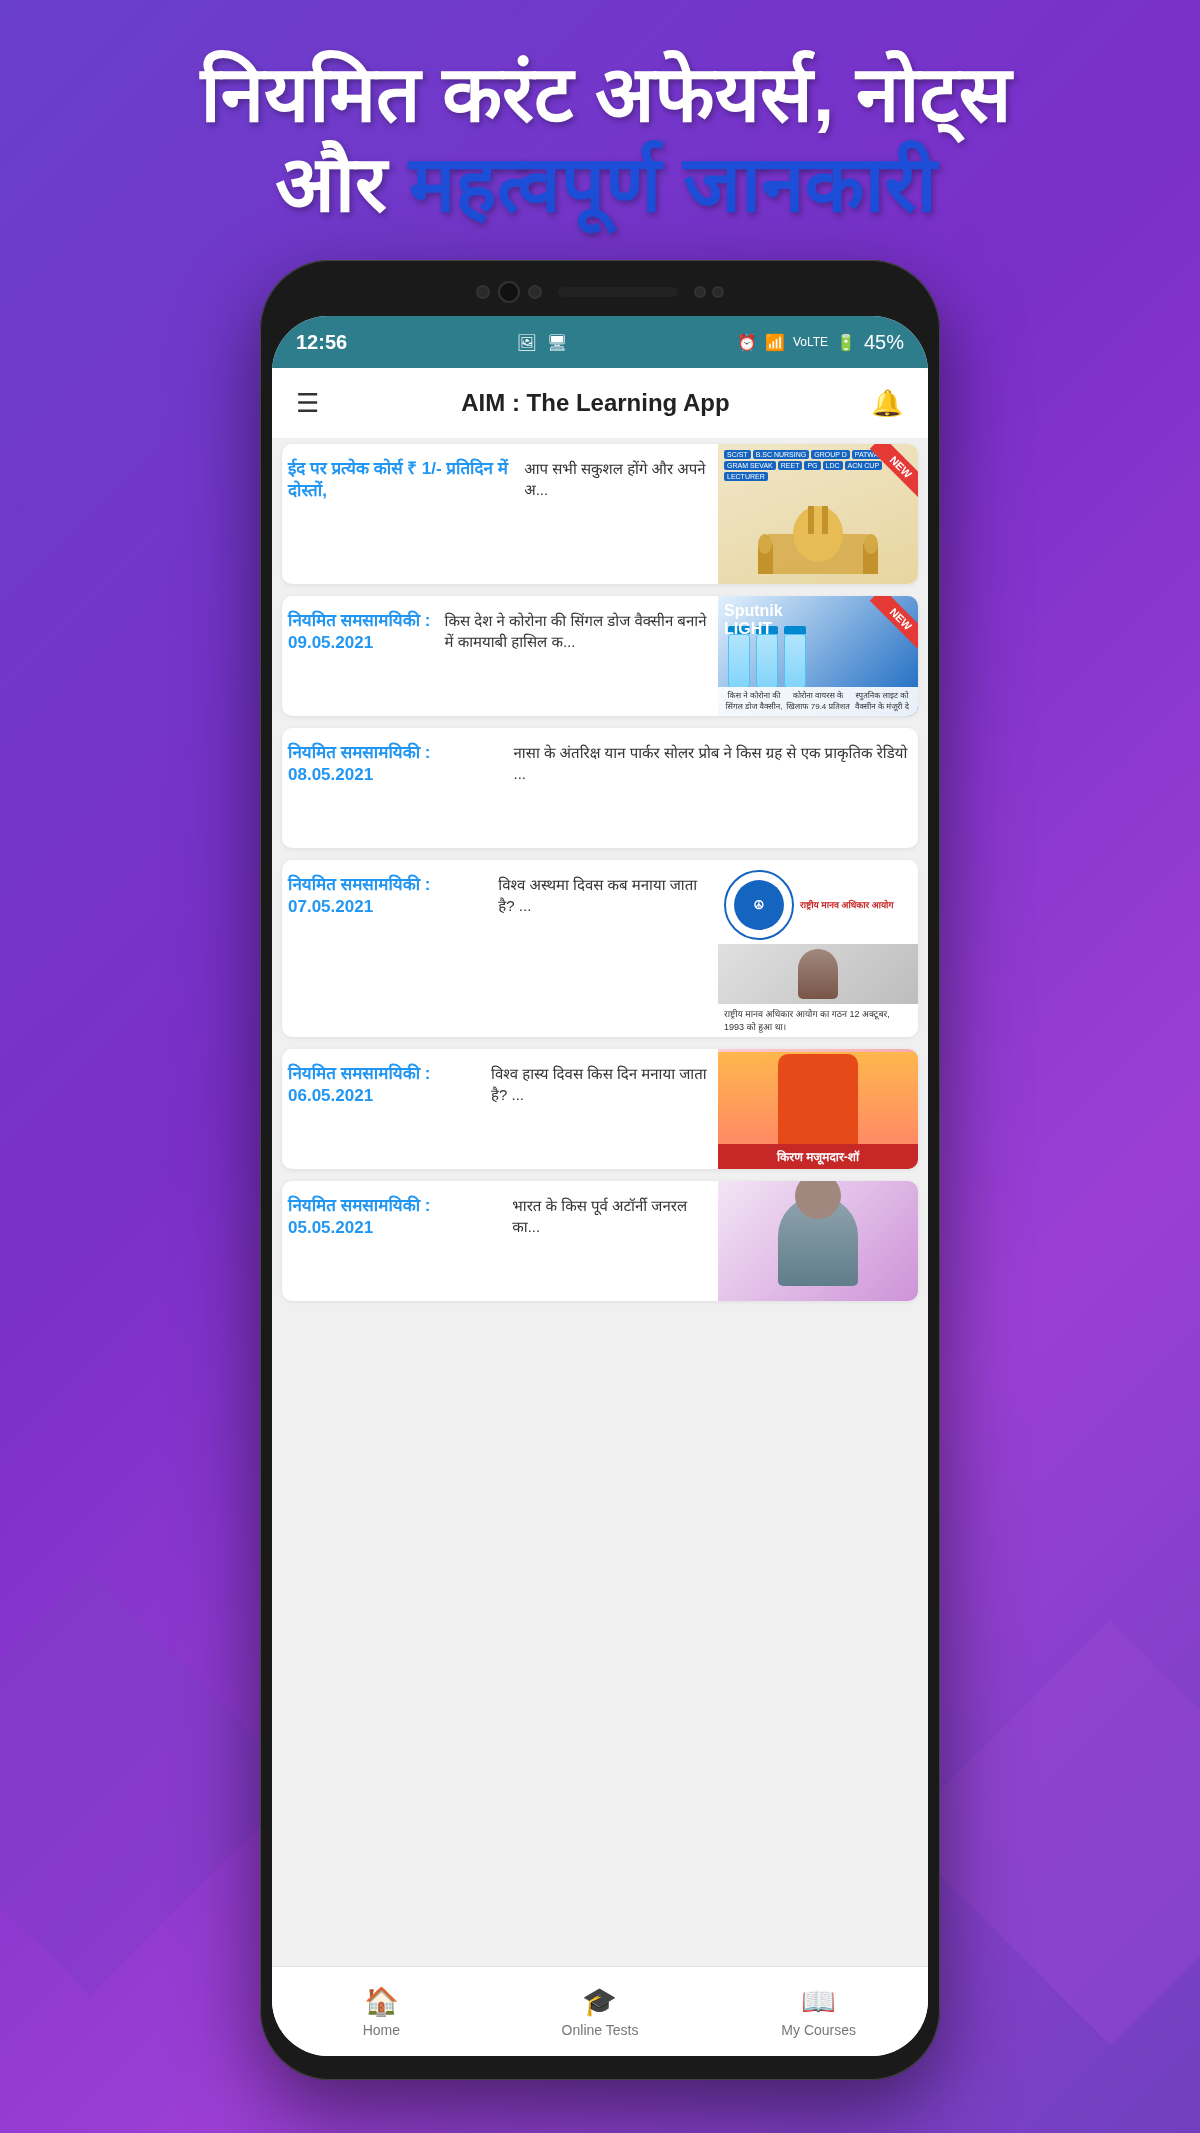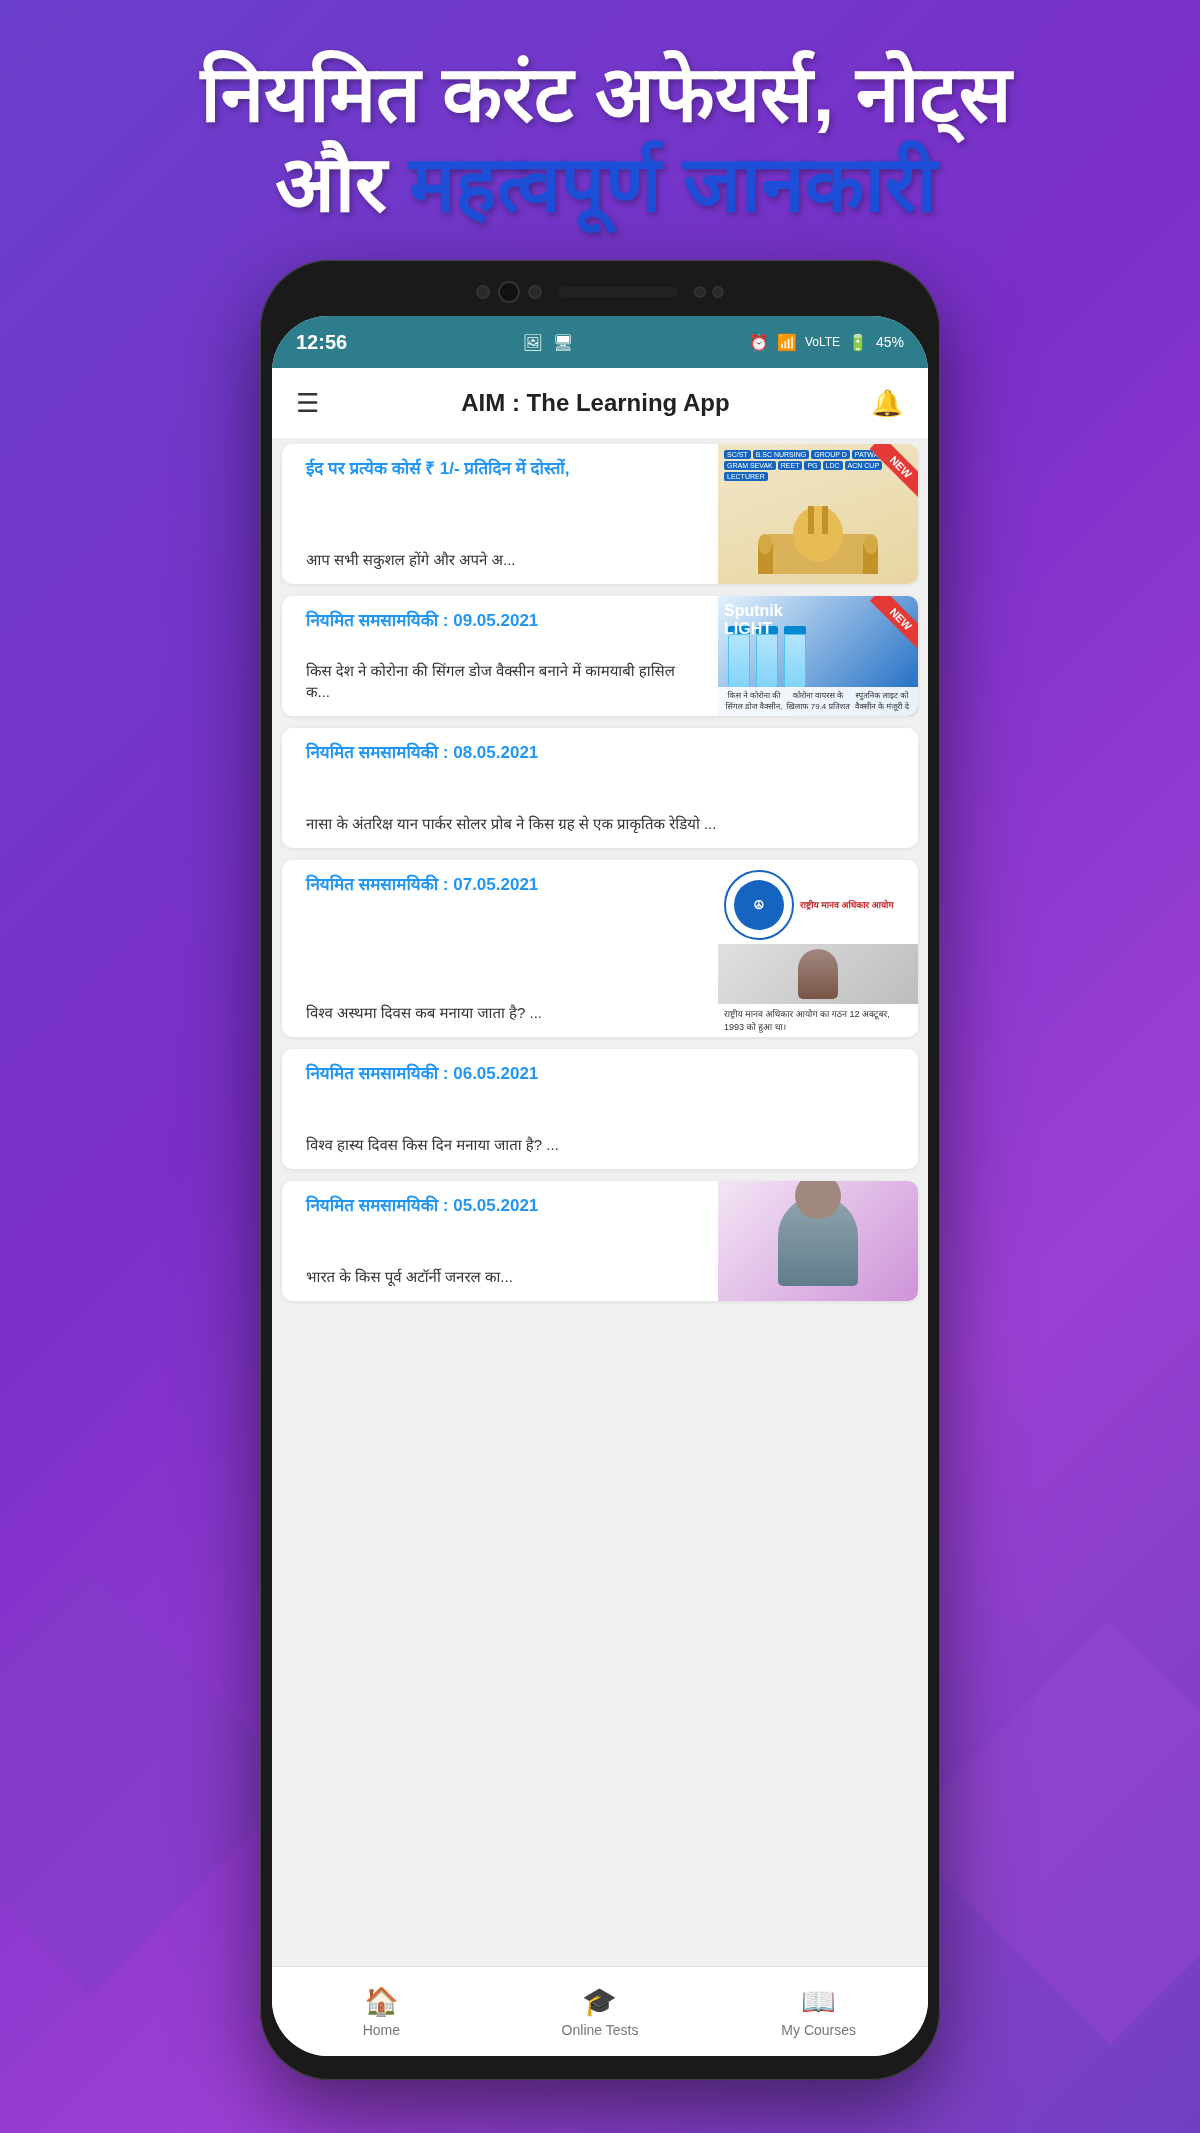--- a/index.html
+++ b/index.html
@@ -187,24 +187,24 @@
       margin: 6px 10px;
       border-radius: 10px;
       display: flex;
       align-items: stretch;
       overflow: hidden;
       box-shadow: 0 1px 4px rgba(0,0,0,0.08);
       min-height: 120px;
     }
     .article-text {
       flex: 1;
-      padding: 14px 24px;
-      display: flex;
-      flex-direction: column;
-      justify-content: space-between;
+      padding: 14px 6px;
+      display: flex;
+      flex-direction: row;
+      justify-content: flex-start;
     }
     .article-title {
       color: #2196F3;
       font-size: 17px;
       font-weight: 600;
       margin-bottom: 6px;
       line-height: 1.3;
     }
     .article-body {
       color: #333;
@@ -564,21 +564,21 @@
         <div class="status-time">12:56</div>
         <div class="status-left-icons">
           <span class="status-icon">🖼</span>
           <span class="status-icon">🖥</span>
         </div>
         <div class="status-icons">
           <span>⏰</span>
           <span>📶</span>
           <span style="font-size:12px;">VoLTE</span>
           <span>🔋</span>
-          <span style="font-size:14px;">45%</span>
+          <span style="font-size:20px;">45%</span>
         </div>
       </div>
 
       <div class="app-header">
         <span class="hamburger-icon">☰</span>
         <span class="app-title">AIM : The Learning App</span>
         <span class="bell-icon">🔔</span>
       </div>
 
       <div class="content-area">
@@ -677,20 +677,28 @@
               <div style="font-size:9px;color:#333;padding:4px 6px;line-height:1.4;">राष्ट्रीय मानव अधिकार आयोग का गठन 12 अक्टूबर, 1993 को हुआ था।</div>
             </div>
           </div>
         </div>
 
         <div class="article-card">
           <div class="article-text">
             <div class="article-title">नियमित समसामयिकी : 06.05.2021</div>
             <div class="article-body">विश्व हास्य दिवस किस दिन मनाया जाता है? ...</div>
           </div>
+          <div class="article-image">
+            <div class="kiran-container">
+              <div class="kiran-person">
+                <div class="kiran-figure"></div>
+              </div>
+              <div class="kiran-label">किरण मजूमदार-शॉ</div>
+            </div>
+          </div>
         </div>
 
         <div class="article-card">
           <div class="article-text">
             <div class="article-title">नियमित समसामयिकी : 05.05.2021</div>
             <div class="article-body">भारत के किस पूर्व अटॉर्नी जनरल का...</div>
           </div>
           <div class="article-image">
             <div class="attorney-container">
               <div style="width:80px;height:90px;background:linear-gradient(180deg,#90a4ae,#607d8b);border-radius:40px 40px 5px 5px;position:relative;">

